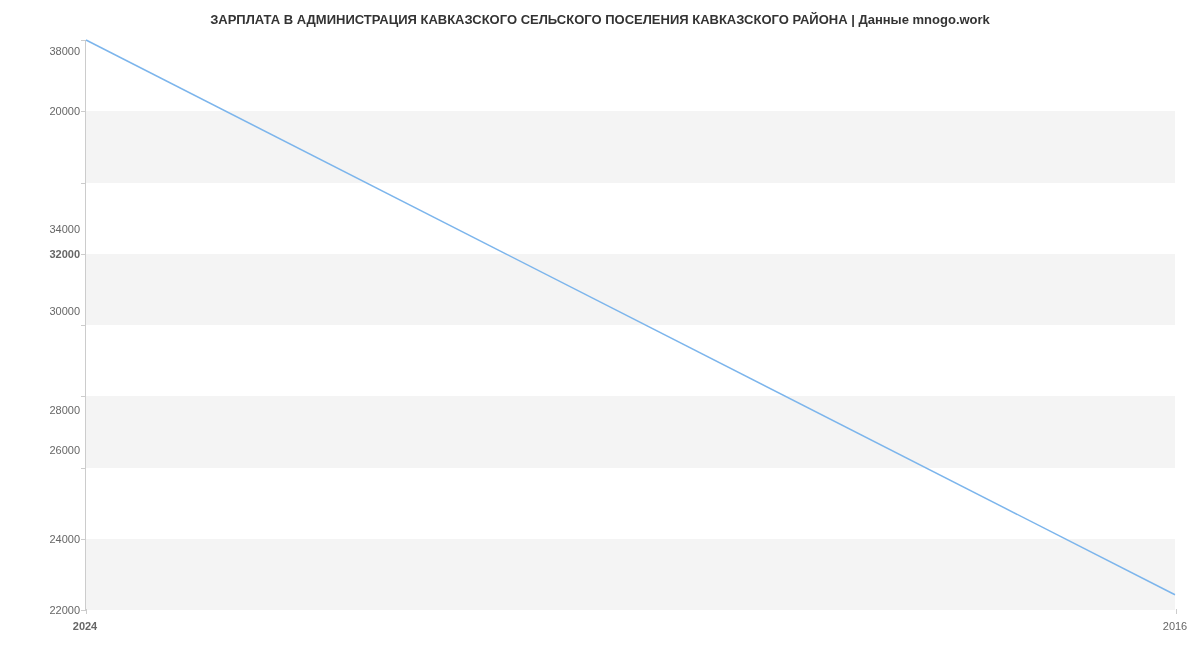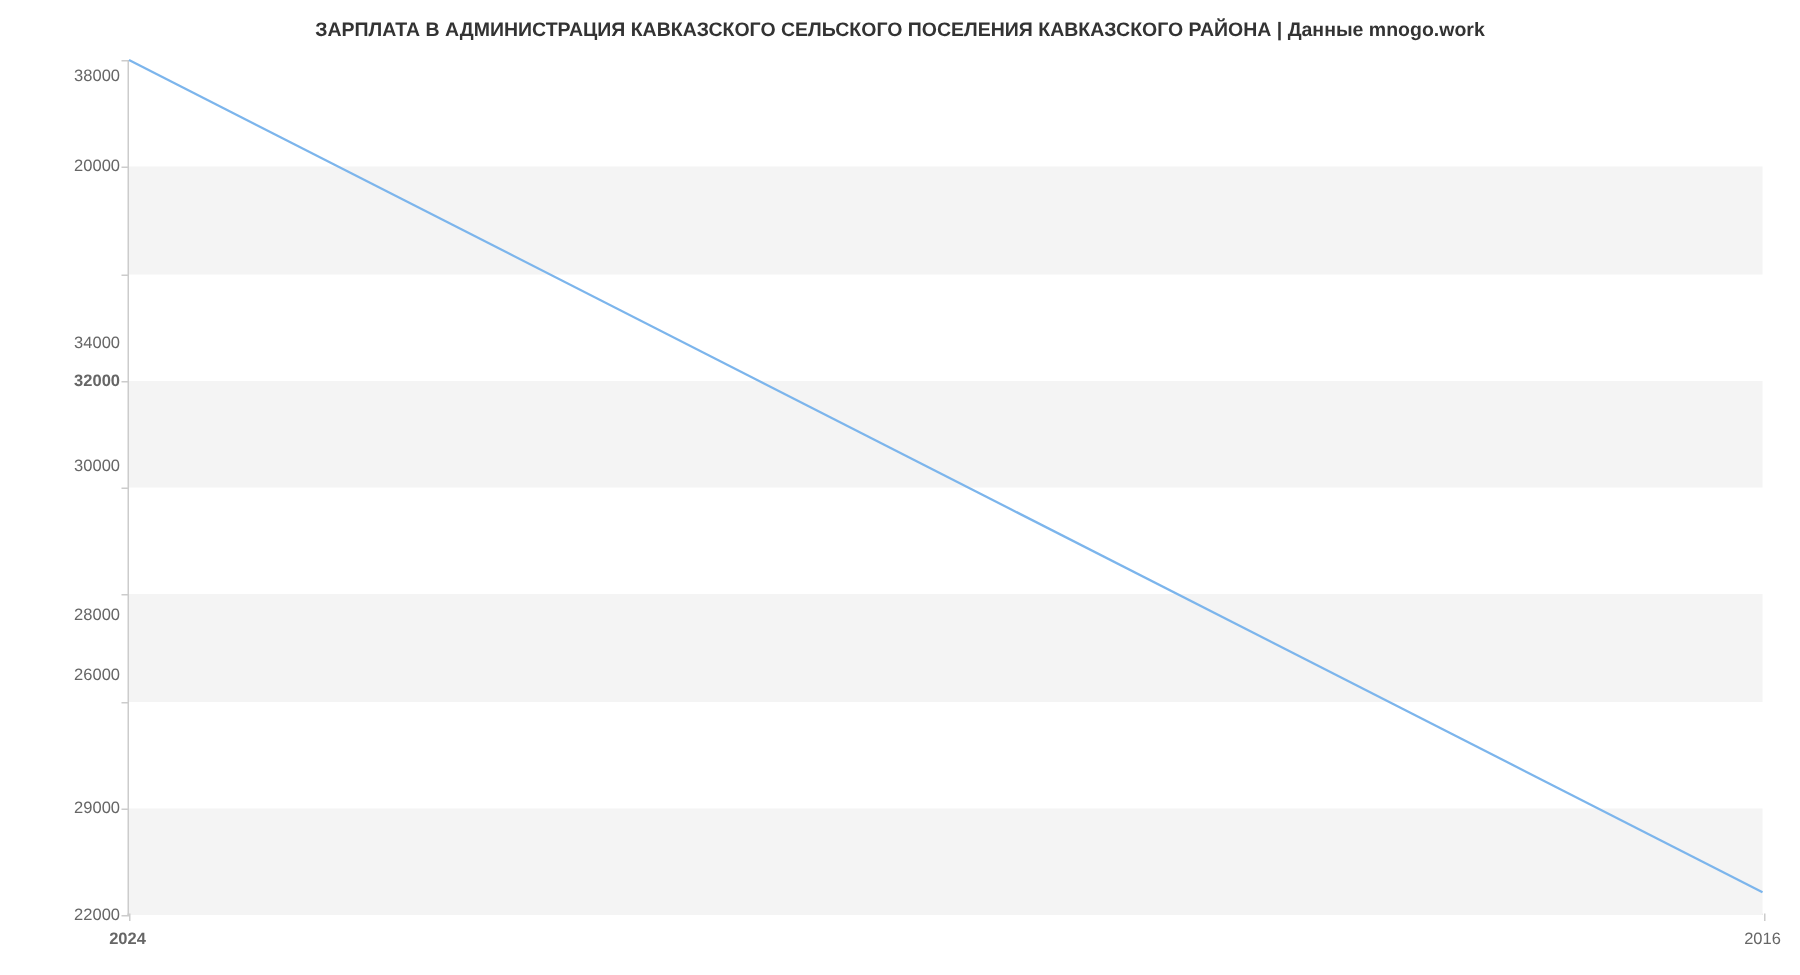--- a/index.html
+++ b/index.html
@@ -98,21 +98,21 @@
       <div class="tick-mark-y" style="top: 142.5px;"></div>
       <div class="tick-mark-y" style="top: 71.25px;"></div>
       <div class="tick-mark-y" style="top: 0px;"></div>
       <div class="tick-mark-x" style="left: 0px;"></div>
       <div class="tick-mark-x" style="left: 1090px;"></div>
       <svg class="line-svg" viewBox="0 0 1090 570" preserveAspectRatio="none">
         <path d="M0 0 L1090 555.75" fill="none" stroke="#7cb5ec" stroke-width="1.5"></path>
       </svg>
     </div>
 <div class="y-tick" style="top: 610px;">22000</div>
-    <div class="y-tick" style="top: 538.75px;">29000</div>
+    <div class="y-tick" style="top: 538.75px;">24000</div>
     <div class="y-tick" style="top: 450px;">26000</div>
     <div class="y-tick" style="top: 410px;">28000</div>
     <div class="y-tick" style="top: 311px;">30000</div>
     <div class="y-tick" style="top: 253.75px; font-weight: bold;">32000</div>
     <div class="y-tick" style="top: 182.5px; margin-top: 46px;">34000</div>
     <div class="y-tick" style="top: 111.25px;">20000</div>
     <div class="y-tick" style="top: 51px;">38000</div>
     <div class="x-tick" style="left: 85px; font-weight: bold;">2024</div>
     <div class="x-tick" style="left: 1175px;">2016</div>
   </div>

